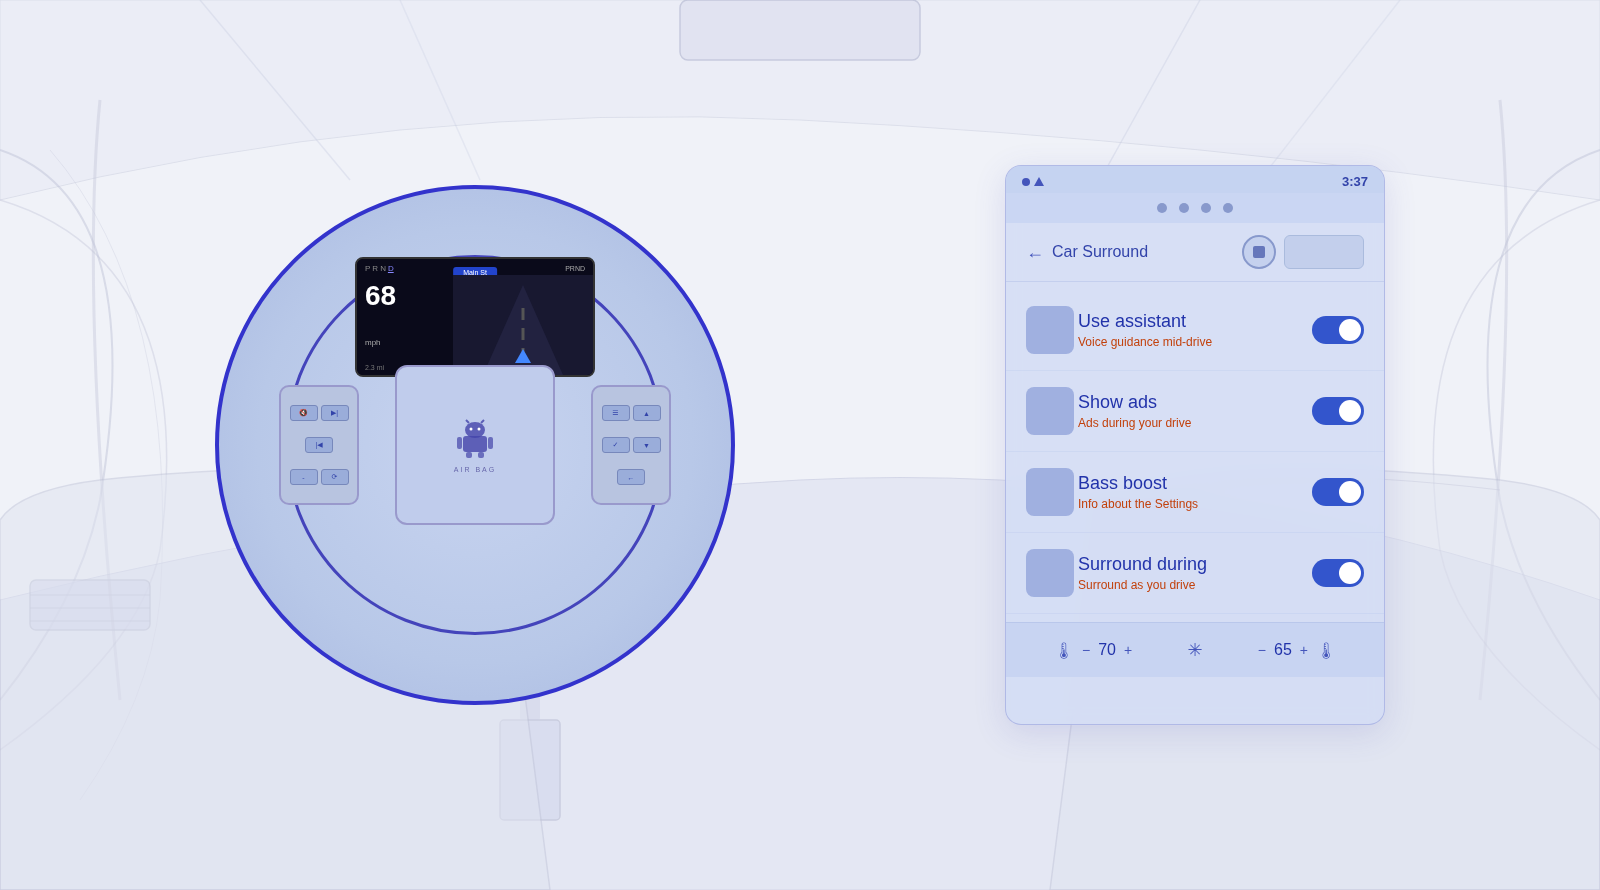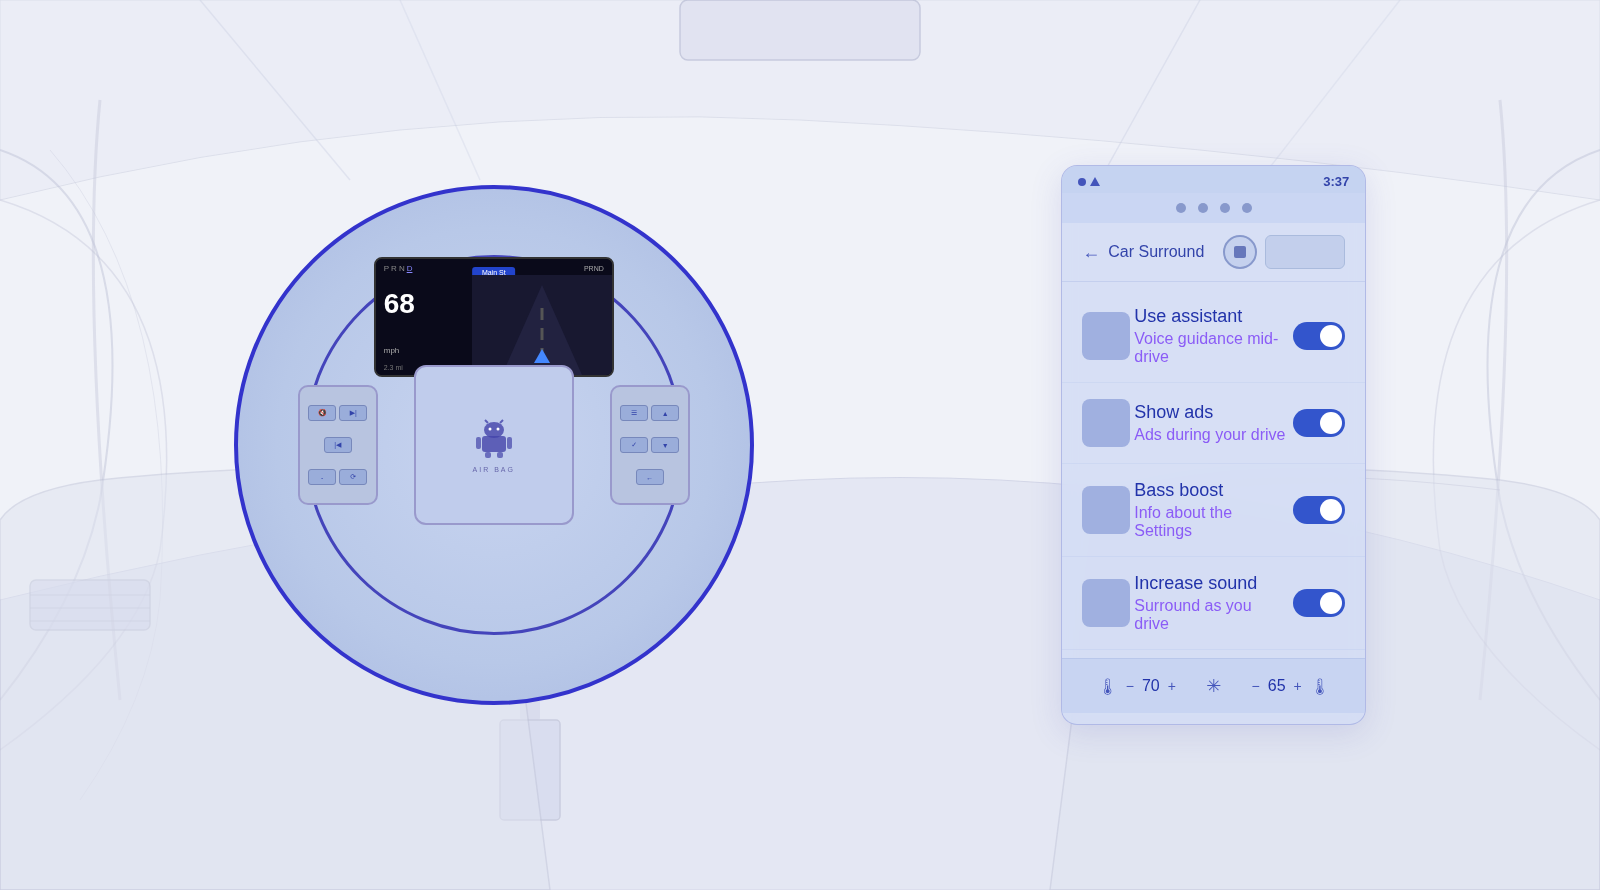--- a/index.html
+++ b/index.html
@@ -144,21 +144,21 @@
       justify-content: center;
     }
 
     .control-row {
       display: flex;
       gap: 3px;
     }
 
     
     .settings-panel {
-      width: 305px;
+      width: 380px;
       min-height: 560px;
       background: rgba(210, 220, 245, 0.85);
       border-radius: 16px;
       border: 1px solid rgba(150, 160, 220, 0.6);
       overflow: hidden;
       box-shadow: 0 8px 32px rgba(80, 80, 180, 0.15);
       position: relative;
       backdrop-filter: blur(8px);
     }
 
@@ -295,22 +295,22 @@
     }
 
     .setting-title {
       font-size: 18px;
       font-weight: 500;
       color: #2233aa;
       margin-bottom: 3px;
     }
 
     .setting-desc {
-      font-size: 16px;
-      color: #8b5cf6;
+      font-size: 12px;
+      color: #c2410c;
     }
 
     
     .toggle {
       width: 52px;
       height: 28px;
       border-radius: 14px;
       position: relative;
       cursor: pointer;
       flex-shrink: 0;
@@ -445,21 +445,21 @@
                   <span style="color:#8888ff;text-decoration:underline;">D</span>
               </div>
             </div>
             <div style="color:#aaa;font-size:7px;">PRND</div>
           </div>
 
           <div style="position:absolute;top:8px;left:50%;transform:translateX(-50%);background:#2244cc;color:white;font-size:7px;padding:2px 10px;border-radius:3px;white-space:nowrap;">
             <span>Main St</span>
           </div>
 
-          <div style="position:absolute;left:8px;bottom:20px;color:white;">
+          <div style="position:absolute;left:8px;bottom:28px;color:white;">
             <div style="font-size:28px;font-weight:bold;line-height:1;">68</div>
             <div style="font-size:8px;color:#aaa;margin-top:28px;">mph</div>
           </div>
 
           <div style="position:absolute;right:0;bottom:0;width:140px;height:100px;background:#181830;overflow:hidden;">
 
             <div style="position:absolute;bottom:0;left:50%;transform:translateX(-50%);width:0;height:0;border-left:40px solid transparent;border-right:40px solid transparent;border-bottom:90px solid #222240;"></div>
 
             <div style="position:absolute;bottom:15px;left:50%;transform:translateX(-50%);width:3px;height:12px;background:#555;"></div>
             <div style="position:absolute;bottom:35px;left:50%;transform:translateX(-50%);width:3px;height:12px;background:#555;"></div>
@@ -588,21 +588,21 @@
           <div class="setting-desc">Info about the Settings</div>
         </div>
         <div class="toggle toggle-on">
           <div class="toggle-knob"></div>
         </div>
       </div>
 
       <div class="setting-item">
         <div class="setting-icon"></div>
         <div class="setting-text">
-          <div class="setting-title">Increase sound</div>
+          <div class="setting-title">Surround during</div>
           <div class="setting-desc">Surround as you drive</div>
         </div>
         <div class="toggle toggle-on">
           <div class="toggle-knob"></div>
         </div>
       </div>
 
     </div>
 
     <div class="climate-bar">

